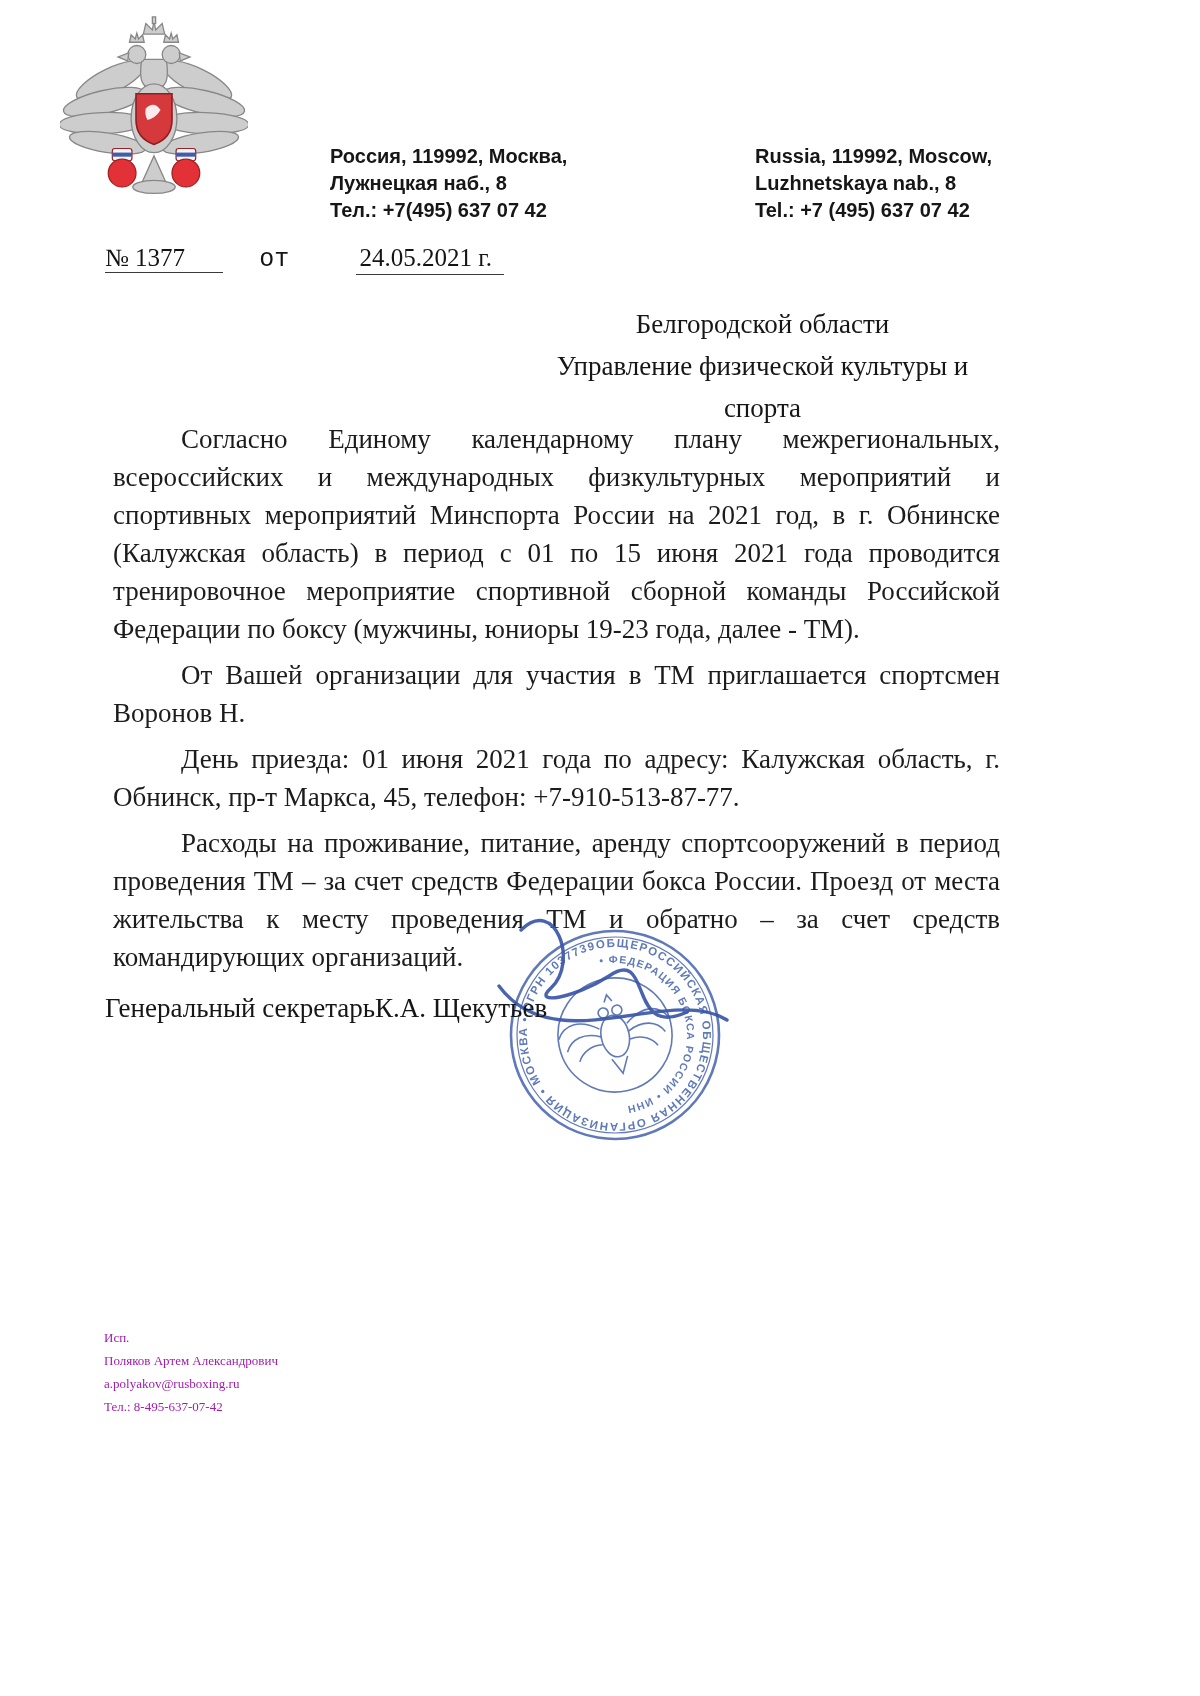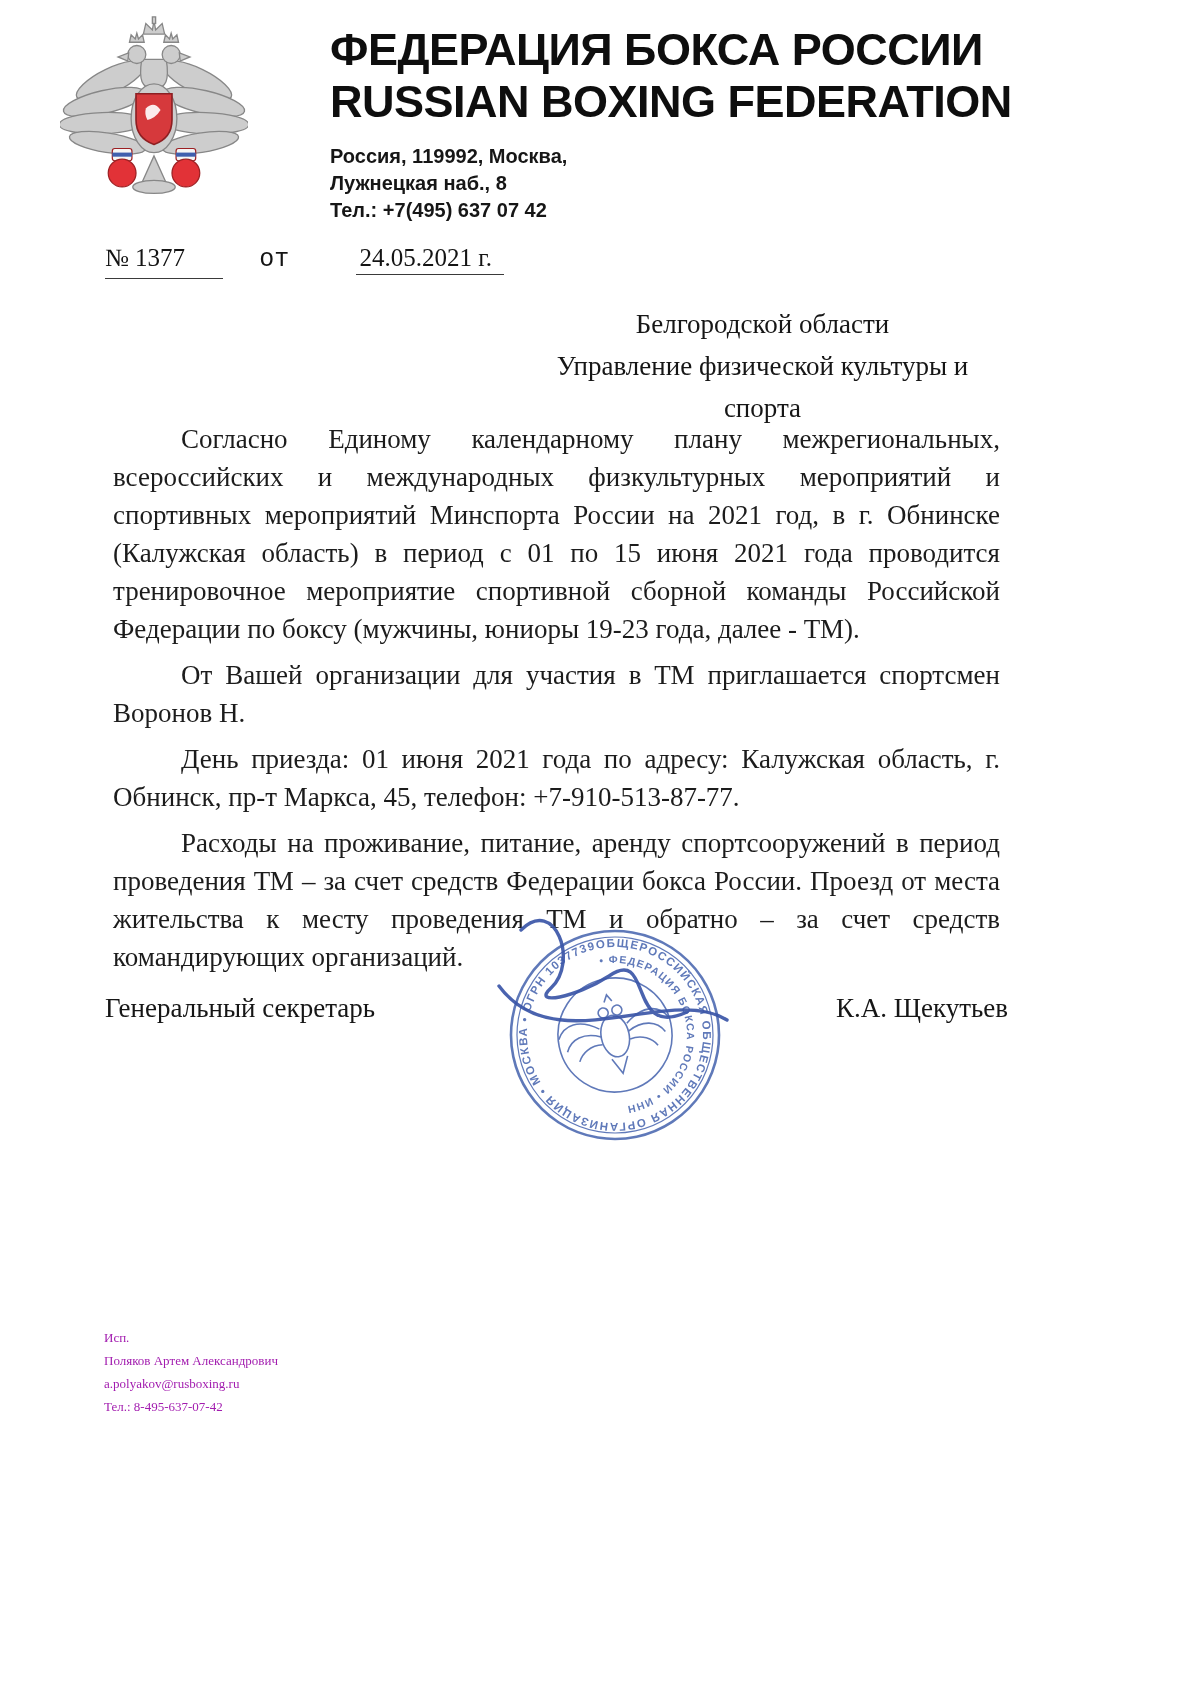--- a/index.html
+++ b/index.html
@@ -29,38 +29,38 @@
   .addr-col{
     font-family:"Liberation Sans", sans-serif;
     font-weight:700;
     font-size:20px;
     line-height:27px;
     color:#161616;
   }
   .addr-col.ru{width:425px;}
   
   .ref-line{position:absolute;left:105px;top:244px;font-size:25px;color:#141414;}
-  .ref-number{display:inline-block;min-width:118px;border-bottom:1.5px solid #3a3a3a;padding-bottom:6px;}
+  .ref-number{display:inline-block;min-width:118px;border-bottom:1.5px solid #3a3a3a;padding-bottom:0;}
   .ref-ot{margin:0 12px 0 30px;font-family:Liberation Mono, monospace;}
   .ref-date{display:inline-block;border-bottom:1.5px solid #3a3a3a;padding:0 12px 2px 4px;margin-left:48px;}
   
   .addressee{
     position:absolute;left:515px;top:303px;width:495px;
     text-align:center;font-size:27px;line-height:42px;color:#161616;
   }
   
   .body-text{
     position:absolute;left:105px;top:412px;width:903px;
     font-size:27px;line-height:38px;text-align:justify;color:#1c1c1c;
   }
   .body-text p{margin:8px;text-indent:68px;}
   
   .sig-row{
     position:absolute;left:105px;top:993px;width:903px;
-    display:flex;justify-content:space-between;
+    display:flex;
     font-size:27px;color:#161616;z-index:3;
   }
   
   .stamp-wrap{position:absolute;left:455px;top:900px;width:320px;height:270px;z-index:2;}
   
   .footer{
     position:absolute;left:104px;top:1326px;
     font-size:13px;line-height:23px;color:#a21caf;
   }
 </style>
@@ -99,30 +99,31 @@
     <g stroke="#9c2023" stroke-width="1.5">
       <rect x="64" y="167" width="24" height="15" rx="3" fill="#f5f5f5"></rect>
       <rect x="64" y="172" width="24" height="5" fill="#3f5fae" stroke="none"></rect>
       <circle cx="76" cy="197" r="17" fill="#e23237"></circle>
       <rect x="142" y="167" width="24" height="15" rx="3" fill="#f5f5f5"></rect>
       <rect x="142" y="172" width="24" height="5" fill="#3f5fae" stroke="none"></rect>
       <circle cx="154" cy="197" r="17" fill="#e23237"></circle>
     </g>
   </svg>
 
-  <div class="header-titles">
-    <div class="org-ru">ФЕДЕРАЦИЯ БОКСА РОССИИ</div>
-    <div class="org-en">RUSSIAN BOXING FEDERATION</div>
-  </div>
 
   <div class="addresses">
     <div class="addr-col ru">
       <div>Россия, 119992, Москва,</div>
       <div>Лужнецкая наб., 8</div>
       <div>Тел.: +7(495) 637 07 42</div>
+    </div>
+    <div class="addr-col en">
+      <div>Russia, 119992, Moscow,</div>
+      <div>Luzhnetskaya nab., 8</div>
+      <div>Tel.: +7 (495) 637 07 42</div>
     </div>
   </div>
 
   <div class="ref-line">
     <span class="ref-number">№ 1377</span>
     <span class="ref-ot">от</span>
     <span class="ref-date">24.05.2021 г.</span>
   </div>
 
   <div class="addressee">

